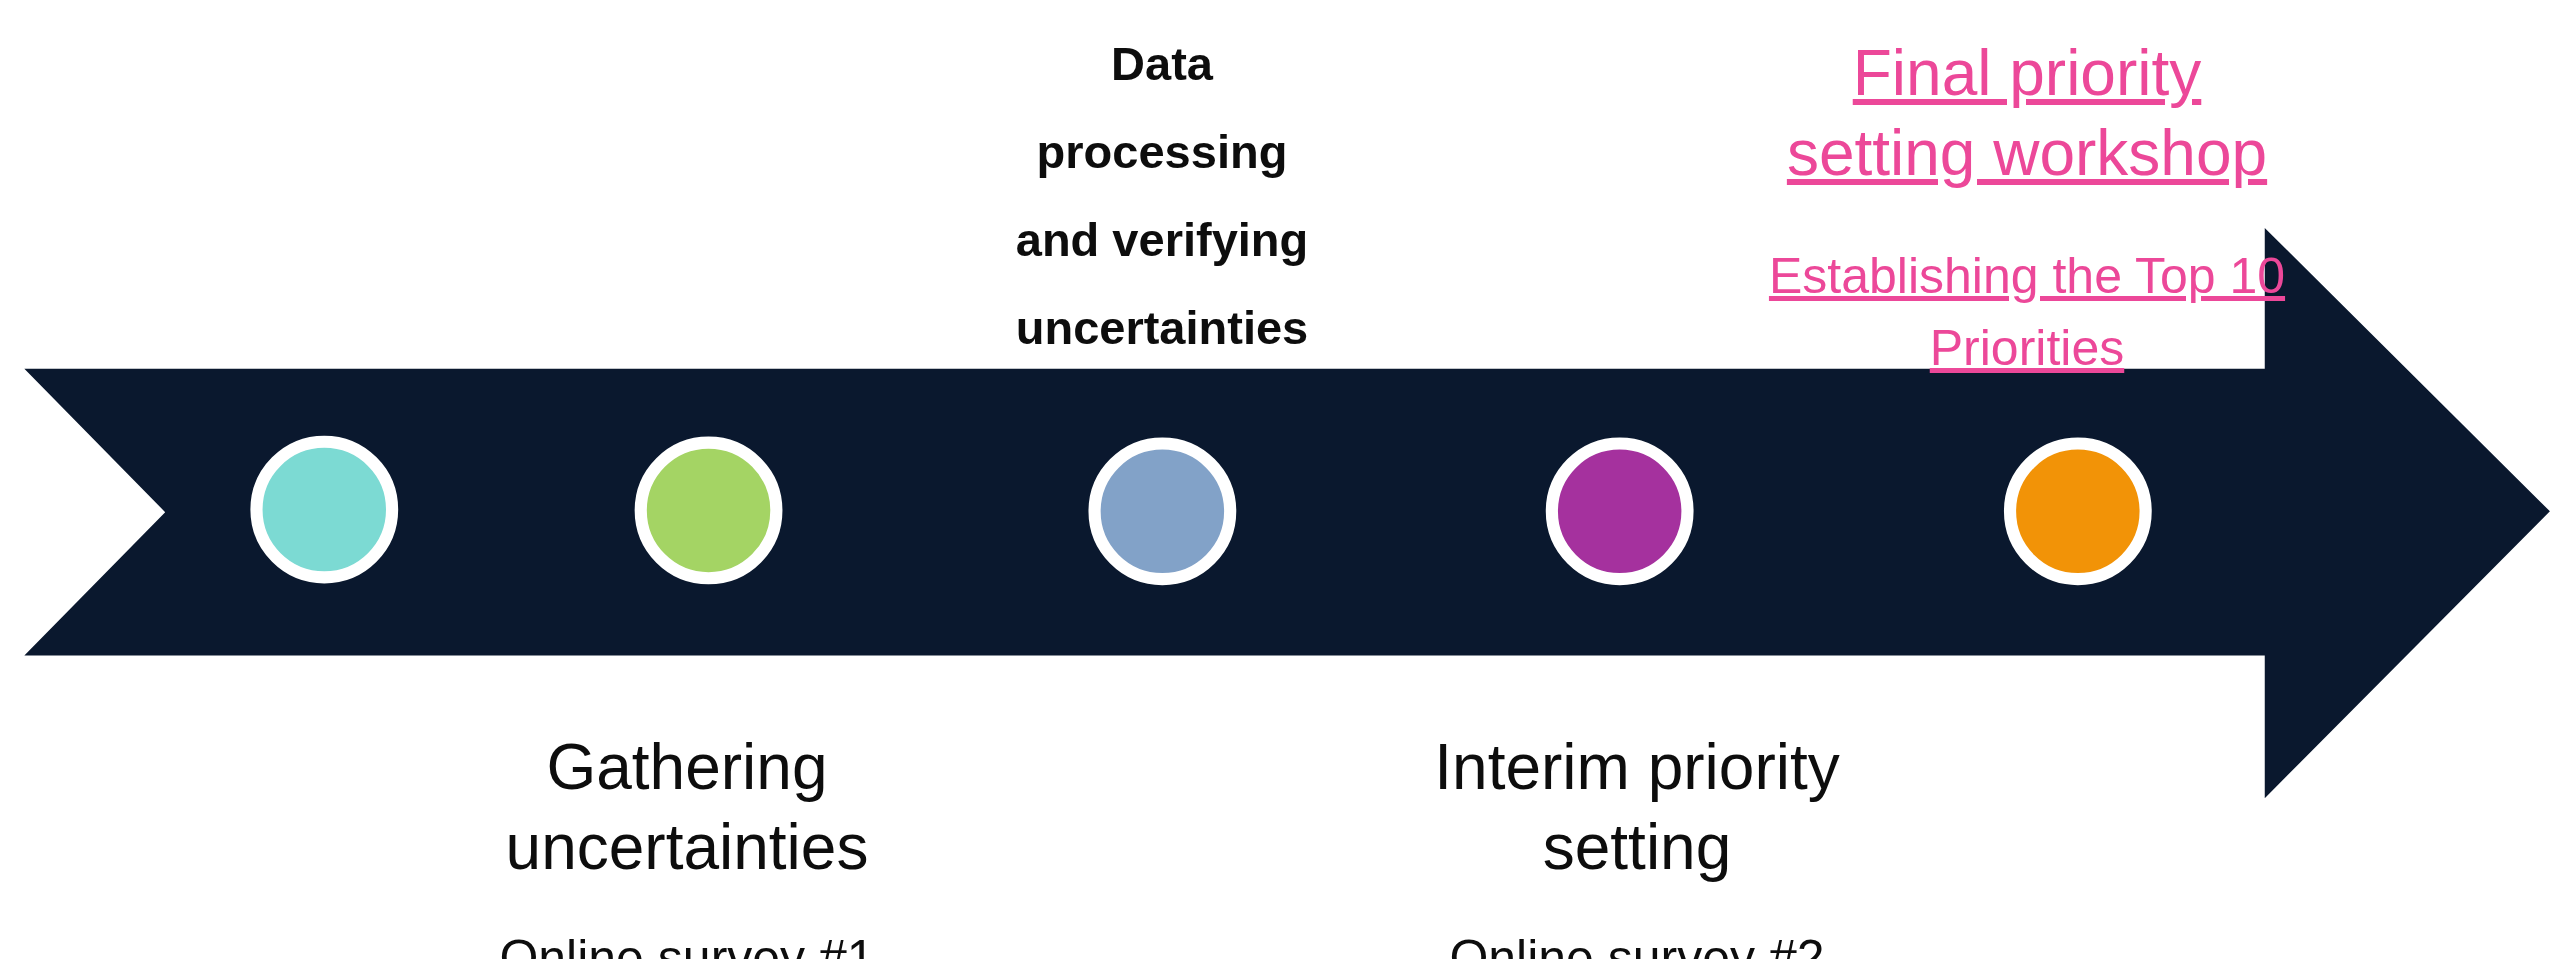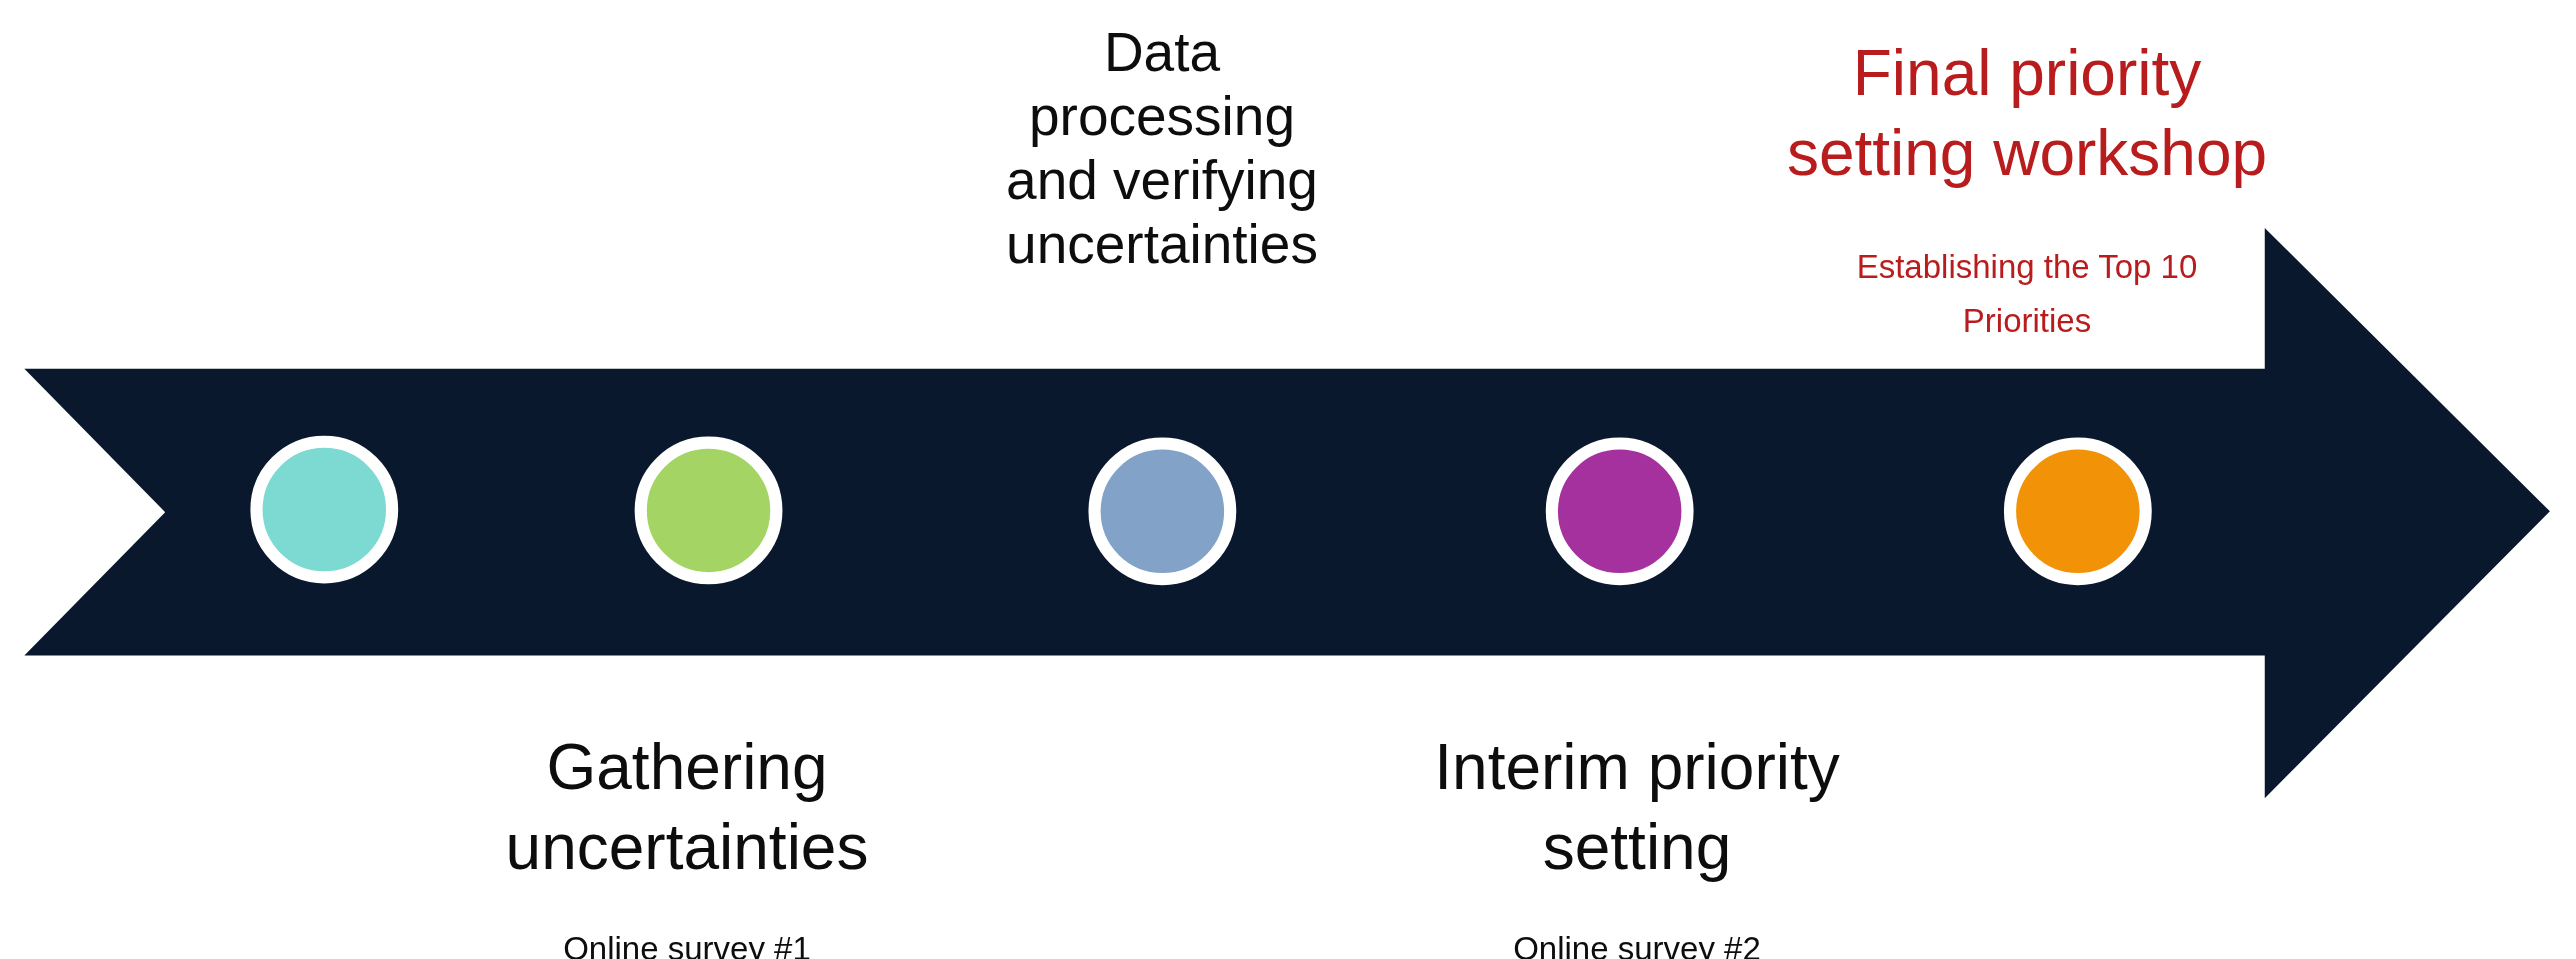--- a/index.html
+++ b/index.html
@@ -31,26 +31,27 @@
     white-space: pre-line;
   }
   .step-title {
     font-size: 64px;
     line-height: 80px;
     font-weight: 500;
     letter-spacing: 0;
     white-space: pre-line;
   }
   .label-3 .step-title {
-    font-size: 55px;
-    line-height: 64px;
+    font-size: 47px;
+    line-height: 88px;
+    font-weight: bold;
   }
   .step-subtitle {
-    font-size: 33px;
-    line-height: 54px;
+    font-size: 50px;
+    line-height: 72px;
     font-weight: 400;
     white-space: pre-line;
   }
   .step-subtitle:empty { display: none; }
   .label-1 { left: 317px;  top: 75px; }
   .label-2 { left: 687px;  top: 711px; }
   .label-3 { left: 1162px; top: 3.5px; }
   .label-4 { left: 1637px; top: 711px; }
   .label-5 { left: 2027px; top: 17.4px; }
   .label-2 .step-subtitle,
@@ -85,21 +86,21 @@
 uncertainties</div>
     
   </div>
 
   <div class="step-label label-4" style="color: rgb(13, 13, 13);">
     <div class="step-title">Interim priority
 setting</div>
     <div class="step-subtitle">Online survey #2</div>
   </div>
 
-  <div class="step-label label-5" style="color: #b91c1c;">
+  <div class="step-label label-5" style="color: #ec4899; text-decoration: underline;">
     <div class="step-title">Final priority
 setting workshop</div>
     <div class="step-subtitle">Establishing the Top 10
 Priorities</div>
   </div>
 
 </div>
 
 
 </body></html>

